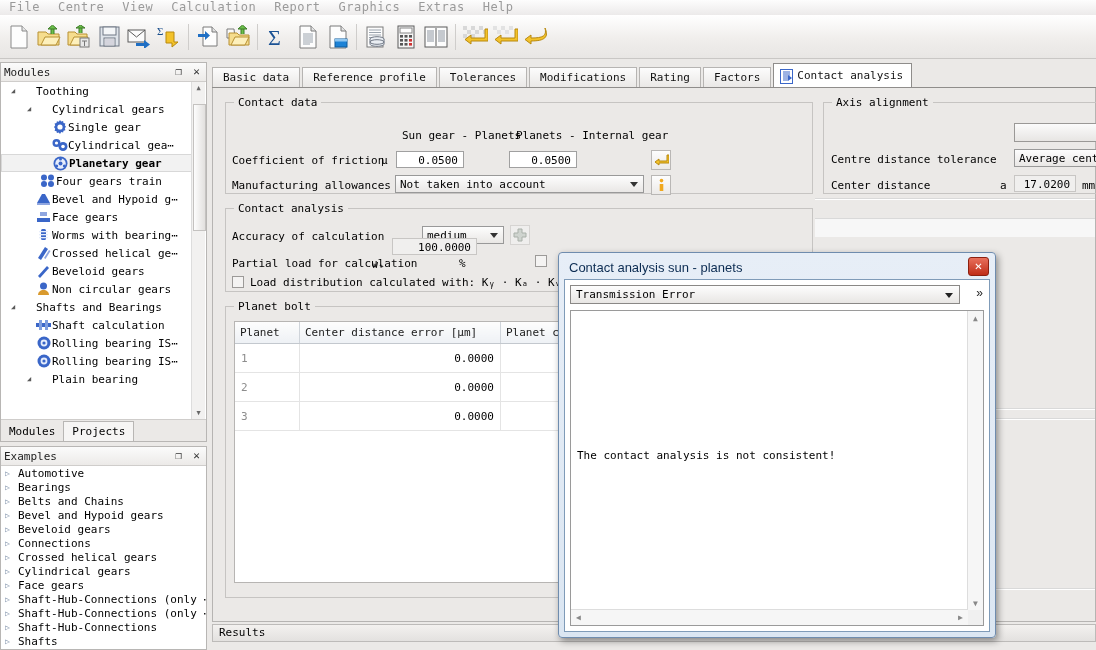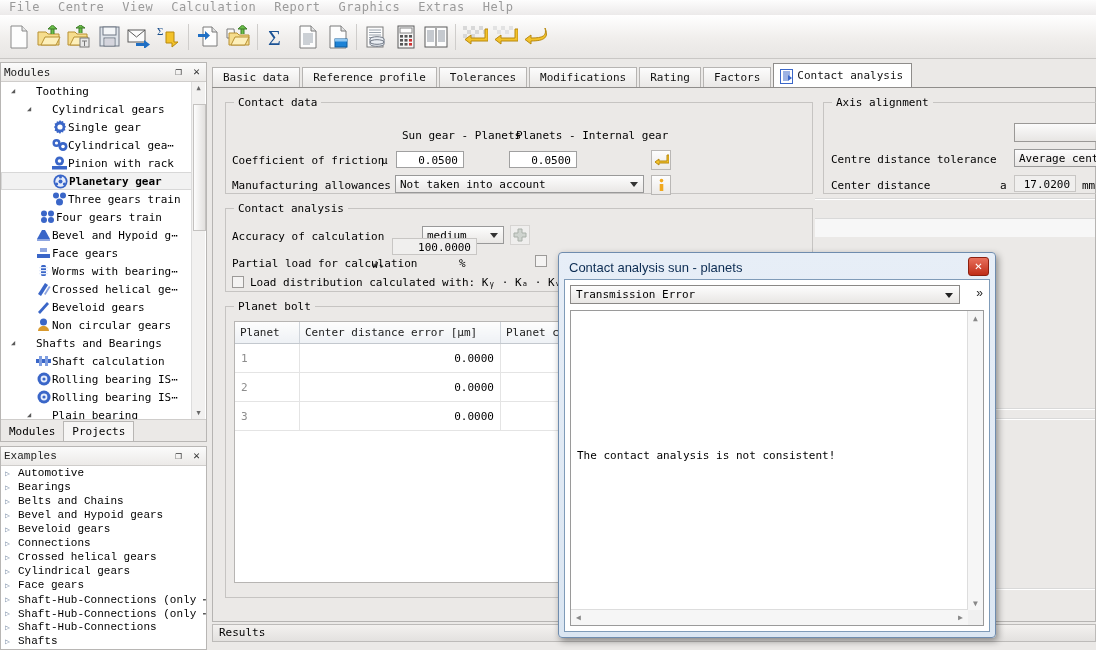--- a/index.html
+++ b/index.html
@@ -68,21 +68,21 @@
   .tscroll .arw{position:absolute;left:1px;width:11px;height:12px;display:flex;align-items:center;
     justify-content:center;font-size:7px;color:#666;}
   .panel-tabs{
     position:absolute;left:0;bottom:0;width:100%;height:21px;
     background:#ebe9e7;border-top:1px solid #cfcdcb;display:flex;align-items:flex-end;
   }
   .ptab{height:19px;line-height:19px;padding:0 8px;font-size:11px;background:#ebe9e7;cursor:default;}
   .ptab.active{background:#f6f5f4;border:1px solid #b8b6b4;border-bottom:none;}
   #examples-panel{
     position:absolute;left:0;top:446px;width:207px;height:204px;
-    background:#fff;border:1px solid #b8b6b4;box-sizing:border-box;font-family:Liberation Mono, monospace;
+    background:#fff;border:1px solid #b8b6b4;box-sizing:border-box;
   }
   #ex-list{position:absolute;left:0;top:19px;right:0;bottom:0;overflow:hidden;}
   .exitem{height:14px;display:flex;align-items:center;white-space:nowrap;font-size:11px;cursor:default;padding-left:4px;}
   .exitem .arrow{width:13px;flex:0 0 13px;color:#7d8fa8;font-size:8px;}
   
   #content{
     position:absolute;left:212px;top:62px;width:884px;height:560px;
   }
   #tabrow{position:absolute;left:0;top:0;height:26px;width:884px;display:flex;align-items:flex-end;}
   .tab{
@@ -427,55 +427,33 @@
         <span class="gicon">
           <svg width="16" height="14" viewBox="0 0 16 14">
             <circle cx="4.5" cy="5" r="4" fill="#3a66c8"></circle>
             <circle cx="4.5" cy="5" r="1.6" fill="#fff"></circle>
             <circle cx="11" cy="8.5" r="4.5" fill="#3a66c8"></circle>
             <circle cx="11" cy="8.5" r="1.8" fill="#fff"></circle>
           </svg>
         </span>
         <span>Cylindrical gea⋯</span>
       </div>
-      <div class="tnode" style="padding-left: 38px;">
-        <span class="arrow"></span>
-        <span class="gicon">
-          <svg width="15" height="14" viewBox="0 0 15 14">
-            <circle cx="7.5" cy="5" r="4.5" fill="#3a66c8"></circle>
-            <circle cx="7.5" cy="5" r="1.8" fill="#fff"></circle>
-            <rect x="0" y="10" width="15" height="3.5" fill="#3a66c8"></rect>
-          </svg>
-        </span>
-        <span>Pinion with rack</span>
-      </div>
       <div class="tnode sel" style="padding-left: 38px;">
         <span class="arrow"></span>
         <span class="gicon">
           <svg width="15" height="15" viewBox="0 0 15 15">
             <circle cx="7.5" cy="7.5" r="7" fill="#3a66c8"></circle>
             <circle cx="7.5" cy="7.5" r="5.2" fill="#e6edfb"></circle>
             <circle cx="7.5" cy="7.5" r="2" fill="#3a66c8"></circle>
             <circle cx="7.5" cy="3" r="1.5" fill="#3a66c8"></circle>
             <circle cx="3.7" cy="10" r="1.5" fill="#3a66c8"></circle>
             <circle cx="11.3" cy="10" r="1.5" fill="#3a66c8"></circle>
           </svg>
         </span>
         <span>Planetary gear</span>
-      </div>
-      <div class="tnode" style="padding-left: 38px;">
-        <span class="arrow"></span>
-        <span class="gicon">
-          <svg width="15" height="14" viewBox="0 0 15 14">
-            <circle cx="4" cy="3.5" r="3" fill="#3a66c8"></circle>
-            <circle cx="11" cy="3.5" r="3" fill="#3a66c8"></circle>
-            <circle cx="7.5" cy="10" r="3.5" fill="#3a66c8"></circle>
-          </svg>
-        </span>
-        <span>Three gears train</span>
       </div>
       <div class="tnode" style="padding-left: 26px;">
         <span class="arrow"></span>
         <span class="gicon">
           <svg width="15" height="14" viewBox="0 0 15 14">
             <circle cx="4" cy="3.5" r="3" fill="#3a66c8"></circle>
             <circle cx="11" cy="3.5" r="3" fill="#3a66c8"></circle>
             <circle cx="4" cy="10" r="3" fill="#3a66c8"></circle>
             <circle cx="11" cy="10" r="3" fill="#3a66c8"></circle>
           </svg>

